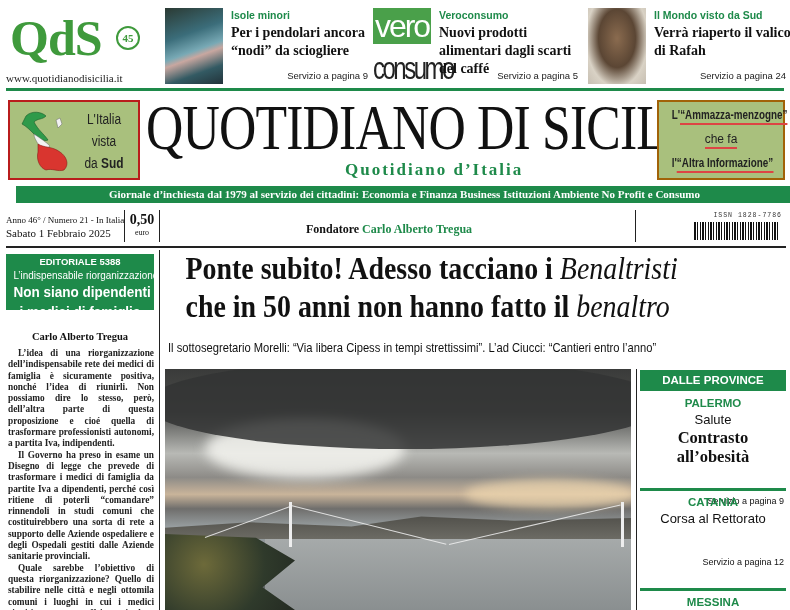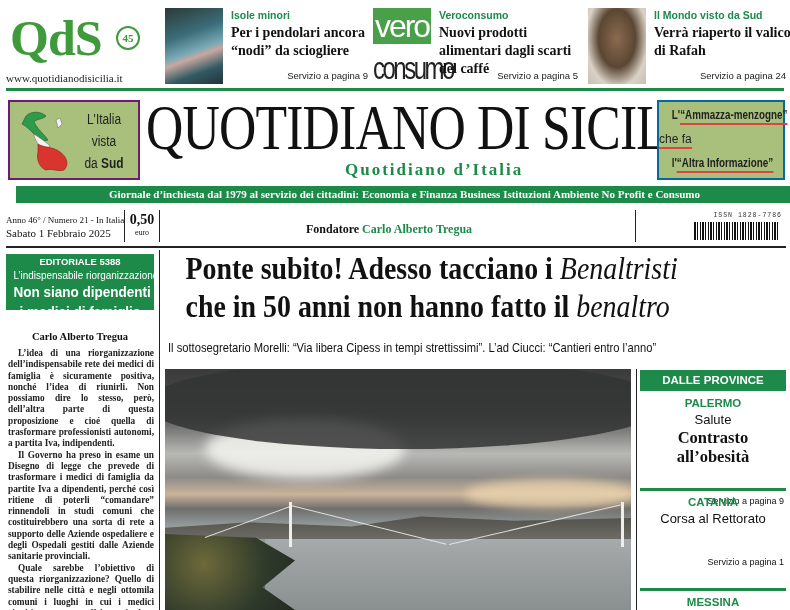--- a/index.html
+++ b/index.html
@@ -25,29 +25,29 @@
   .t2 { left: 373px; width: 207px; }
   .t2 .thumb { background: #fff; }
   .vero-top { position: absolute; left: 0; top: 0; width: 58px; height: 36px; background: #4aa04a; color: #fff; font-family: "Liberation Sans", sans-serif; font-size: 32px; line-height: 36px; text-align: center; letter-spacing: -2px; }
   .vero-bot { position: absolute; left: 0; top: 38px; width: 62px; font-family: "Liberation Sans", sans-serif; font-size: 24px; line-height: 34px; color: #222; letter-spacing: -2.5px; transform: scaleY(1.3); transform-origin: top left; }
   .t3 { left: 588px; width: 200px; }
   .t3 .thumb { background: radial-gradient(ellipse at 50% 40%, #8a6b4f 0%, #5b4634 45%, #d9d2c5 75%, #c7bfb2 100%); }
 
   .rule-green { position: absolute; left: 6px; right: 6px; height: 3px; background: #1e8a4a; }
 
   
-  .box-left { position: absolute; left: 8px; top: 100px; width: 132px; height: 80px; background: #a9c07d; border: 2px solid #701a75; }
+  .box-left { position: absolute; left: 8px; top: 100px; width: 132px; height: 80px; background: #a9c07d; border: 2px solid #b91c1c; }
   .italy-map { position: absolute; left: 6px; top: 6px; width: 60px; height: 66px; }
   .box-left .txt { position: absolute; right: 8px; top: 6px; width: 52px; text-align: center; font-family: "Liberation Sans", sans-serif; font-size: 14px; line-height: 22px; color: #222; transform: scaleX(0.85); }
   .box-left .txt b { font-weight: bold; }
 
   .mast-title { position: absolute; left: 146px; top: 92px; width: 500px; font-family: "Liberation Serif", serif; font-size: 63px; line-height: 72px; color: #111; letter-spacing: -1px; white-space: nowrap; transform: scaleX(0.82); transform-origin: left top; }
   .mast-sub { position: absolute; left: 345px; top: 160px; font-family: "Liberation Serif", serif; font-weight: bold; font-size: 17px; letter-spacing: 2px; color: #1e8a4a; white-space: nowrap; }
 
-  .box-right { position: absolute; left: 657px; top: 100px; width: 128px; height: 80px; background: #a9c07d; border: 2px solid #0369a1; text-align: left; font-family: "Liberation Sans", sans-serif; color: #222; }
+  .box-right { position: absolute; left: 657px; top: 100px; width: 128px; height: 80px; background: #a9c07d; border: 2px solid #a16207; text-align: center; font-family: "Liberation Sans", sans-serif; color: #222; }
   .box-right .l1, .box-right .l3 { position: absolute; left: 2px; right: 2px; font-size: 12px; font-weight: bold; white-space: nowrap; transform: scaleX(0.82); }
   .box-right .l1 { top: 6px; }
   .box-right .l2 { position: absolute; left: 0; right: 0; top: 30px; font-size: 12px; }
   .box-right .l3 { top: 54px; }
   .box-right .ul { border-bottom: 2px solid #d44; padding-bottom: 1px; }
 
   .tagline { position: absolute; left: 16px; top: 186px; width: 777px; height: 17px; background: #1e8a4a; color: #fff; font-weight: bold; font-size: 11px; line-height: 17px; text-align: center; white-space: nowrap; }
 
   
   .issue { position: absolute; left: 6px; top: 214px; font-size: 9px; line-height: 12px; white-space: nowrap; }
@@ -222,19 +222,19 @@
   <div class="city">PALERMO</div>
   <div class="topic">Salute</div>
   <div class="ttl">Contrasto all’obesità</div>
   <div class="ref">Servizio a pagina 9</div>
 </div>
 <div class="prov-rule" style="top:488px;"></div>
 
 <div class="prov-item" style="top:494px;">
   <div class="city">CATANIA</div>
   <div class="topic">Corsa al Rettorato</div>
-  <div class="ref">Servizio a pagina 1</div>
+  <div class="ref">Servizio a pagina 12</div>
 </div>
 <div class="prov-rule" style="top:588px;"></div>
 
 <div class="prov-item" style="top:594px;">
   <div class="city">MESSINA</div>
 </div>
 
 </body></html>

